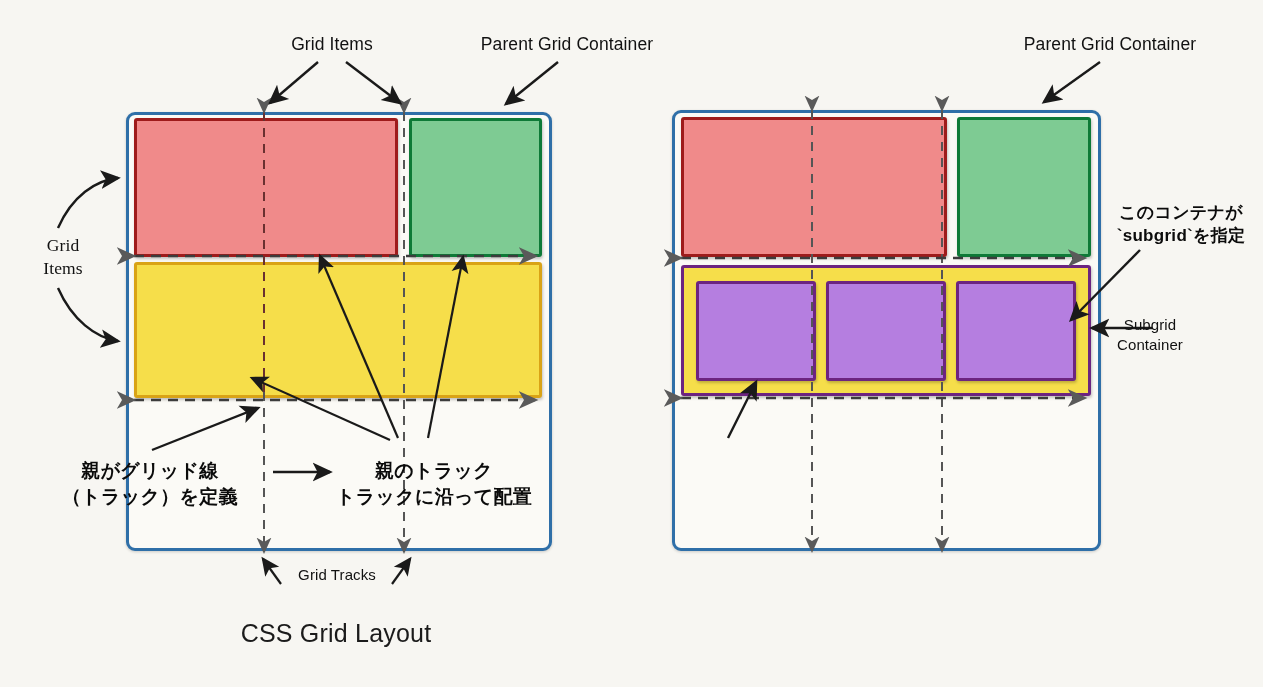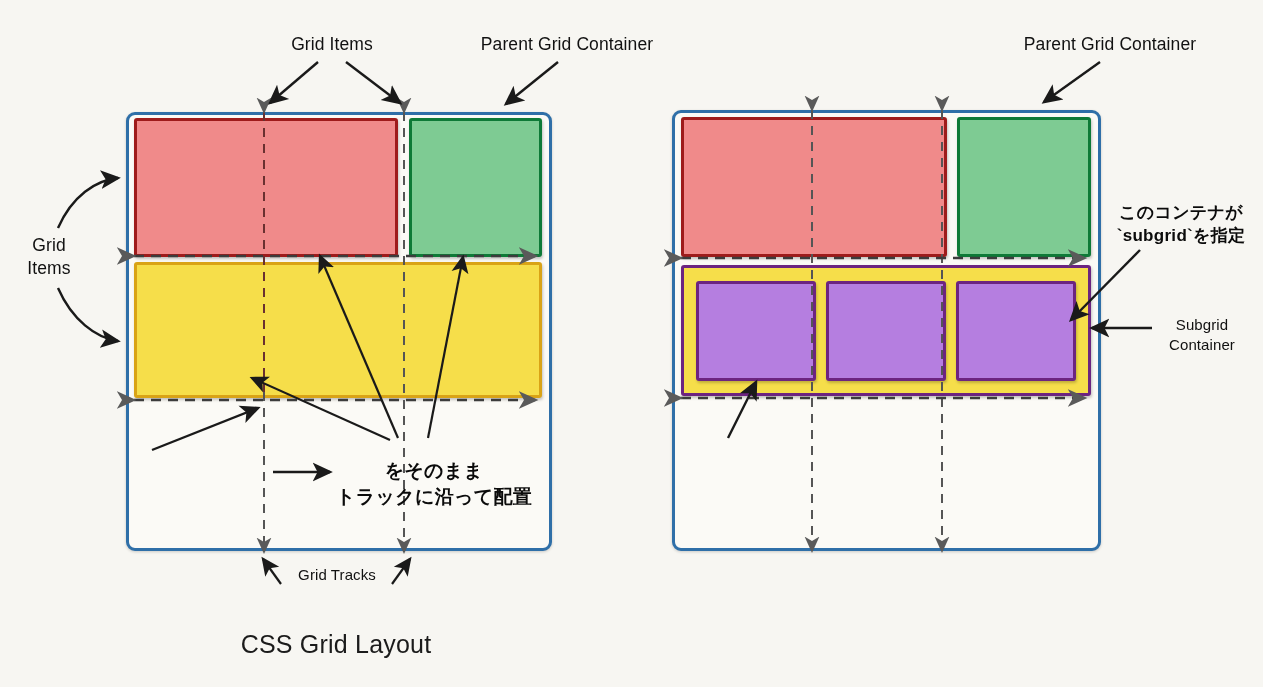--- a/index.html
+++ b/index.html
@@ -57,21 +57,20 @@
   }
   .jp.sm{font-size:17px;line-height:23px;}
   .title{
     position:absolute;
     font-size:25px;
     color:#1b1b1b;
     text-align:center;
     transform:translateX(-50%);
     letter-spacing:.2px;
     white-space:pre;
-    margin-top:11px;
   }
 </style>
 </head>
 <body>
 
 <div id="stage">
 
   <div class="panel-frame" style="left:126px;top:112px;width:420px;height:433px;"></div>
 
   <div class="item item-red" style="left:134px;top:118px;width:258px;height:133px;"></div>
@@ -160,34 +159,36 @@
       <path d="M1152,328 L1092,328" marker-end="url(#ah)"></path>
 
       <path d="M728,438 L756,382" marker-end="url(#ah)"></path>
     </g>
   </svg>
 
   <div class="lbl ctr" style="left:332px;top:33px;">Grid Items</div>
 
   <div class="lbl ctr" style="left:567px;top:33px;">Parent Grid Container</div>
 
-  <div class="lbl ctr" style="left:49px;top:234px;">Grid
+  <div class="lbl ctr" style="left:63px;top:234px;font-family:Liberation Serif, serif;">Grid
 Items</div>
 
   <div class="lbl ctr small" style="left:337px;top:565px;text-align:center;">Grid Tracks</div>
 
+  <div class="jp" style="left:150px;top:458px;">親がグリッド線
+（トラック）を定義</div>
 
-  <div class="jp" style="left:434px;top:458px;">をそのまま
+  <div class="jp" style="left:434px;top:458px;">親のトラック
 トラックに沿って配置</div>
 
   <div class="lbl ctr" style="left:1110px;top:33px;">Parent Grid Container</div>
 
   <div class="jp sm" style="left:1181px;top:201px;">このコンテナが
 `subgrid`を指定</div>
 
-  <div class="lbl ctr small" style="left:1202px;top:315px;">Subgrid
+  <div class="lbl ctr small" style="left:1150px;top:315px;">Subgrid
 Container</div>
 
 
   <div class="title" style="left:336px;top:619px;">CSS Grid Layout</div>
 
 
 </div>
 
 </body></html>

